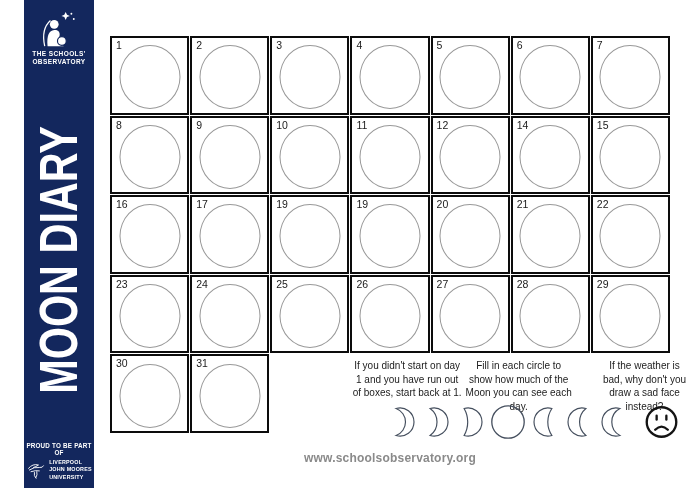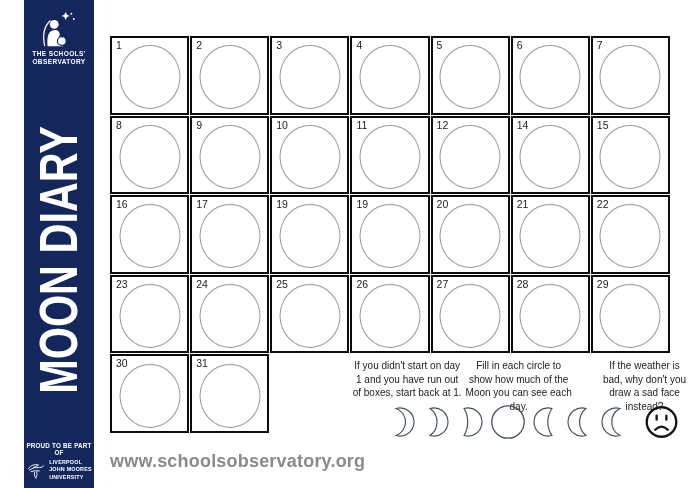--- a/index.html
+++ b/index.html
@@ -39,22 +39,22 @@
   .notes{position:absolute;left:352px;top:359px;width:338px;display:flex;gap:3px;}
   .note{font-size:10px;line-height:1.35;color:#1c1c1c;text-align:center;}
   .note-1{width:120px;}
   .note-2{width:116px;}
   .note-3{width:99px;margin-left:24px;}
   .phases{position:absolute;left:388px;top:404px;display:flex;align-items:center;gap:7px;}
   .phases svg{display:block;}
   .sad-gap{margin-left:9px;}
   
   .site-url{
-    position:absolute;left:110px;top:451px;width:560px;text-align:left;
-    font-size:18px;font-weight:700;color:#8a8a8a;letter-spacing:0.2px;
+    position:absolute;left:110px;top:451px;width:560px;text-align:center;
+    font-size:12px;font-weight:700;color:#8a8a8a;letter-spacing:0.2px;
   }
 </style>
 </head>
 <body>
 
 <div class="sidebar">
   <div class="logo">
     <svg width="46" height="40" viewBox="0 0 48 42">
 
       <path d="M31 2 L32.4 5 L35.4 6.2 L32.4 7.4 L31 10.4 L29.6 7.4 L26.6 6.2 L29.6 5 Z" fill="#ffffff"></path>

